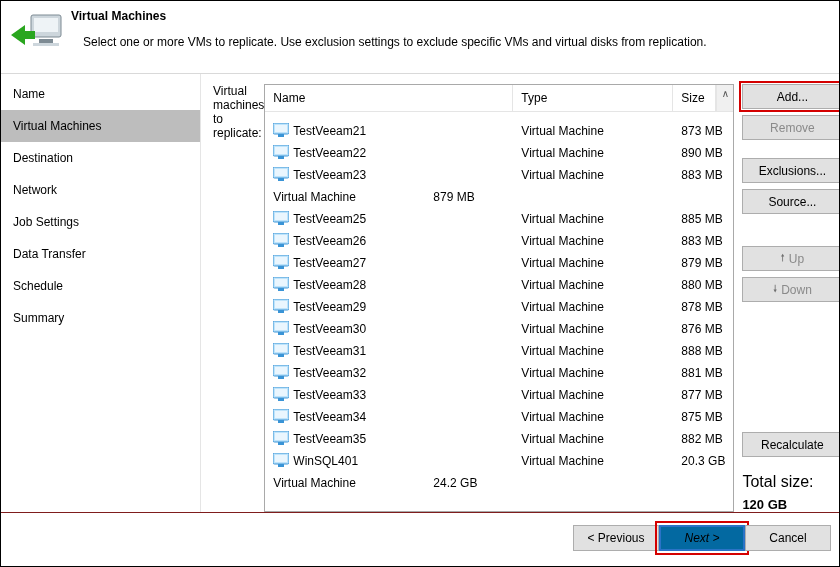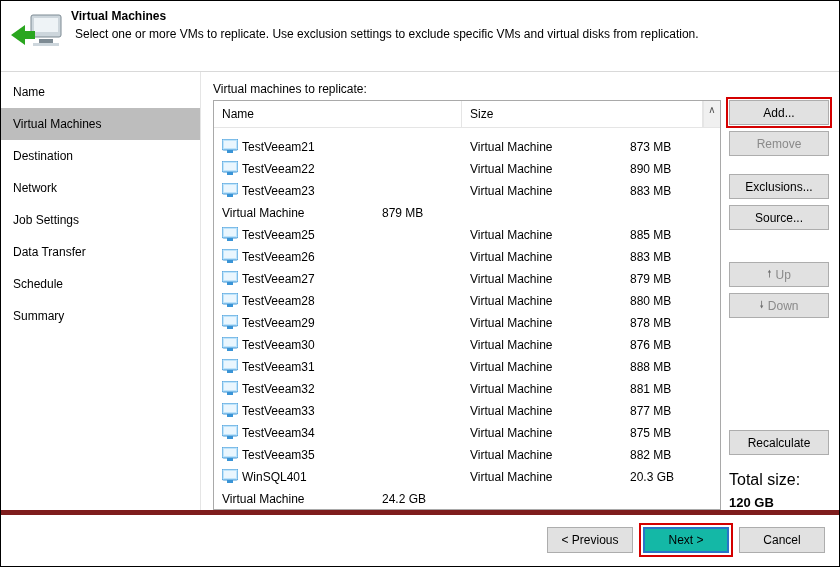--- a/index.html
+++ b/index.html
@@ -30,21 +30,21 @@
     margin-right: 8px;
     margin-top: 2px;
   }
   .hdr-text h1 {
     font-size: 12px;
     font-weight: 700;
     margin: 0 0 2px 0;
   }
   .hdr-text p {
     font-size: 12px;
-    margin: 4px;
+    margin: 12px;
   }
   .sep {
     border: 0;
     border-top: 1px solid #d9d9d9;
     margin: 12px 0 0 0;
   }
   
   .body {
     display: flex;
     height: 438px;
@@ -62,21 +62,20 @@
   }
   .nav-item.selected {
     background: #bdbdbd;
     color: #000;
     font-weight: 400;
   }
   .main {
     flex: 1;
     padding: 10px 10px 0 12px;
     display: flex;
-    flex-direction: column;
     min-width: 0;
   }
   .main-label {
     margin-bottom: 4px;
   }
   .table-wrap {
     display: flex;
     min-height: 0;
     flex: 1;
   }
@@ -156,31 +155,31 @@
     cursor: default;
   }
   .btn.highlight {
     outline: 2px solid #d40000;
     outline-offset: 1px;
   }
   .total-lbl { margin-top: auto; font-size: 16px; }
   .total-val { font-weight: 700; font-size: 13px; }
   
   .footer {
-    border-top: 5px solid #7f1d1d;
-    padding: 12px 14px;
+    border-top: 1px solid #7f1d1d;
+    padding: 12px 8px;
     display: flex;
     justify-content: flex-end;
-    gap: 10px;
   }
   .footer .btn { width: 86px; height: 26px; }
   .footer .btn.default {
     border: 1px solid #2a73c7;
-    background: #14b8a6;
+    background: #0369a1;
     box-shadow: inset 0 0 0 1px #2a73c7;
+    font-style: italic;
   }
   .footer .btn.default.highlight {
     outline: 2px solid #d40000;
     outline-offset: 2px;
   }
   .arrow { color:#6f6f6f; font-size:10px; }
 </style>
 </head>
 <body>
 
@@ -213,20 +212,21 @@
       <div class="nav-item">Schedule</div>
       <div class="nav-item">Summary</div>
     </div>
 
   <div class="main">
     <div class="main-label">Virtual machines to replicate:</div>
     <div class="table-wrap">
       <div class="table-scroll">
         <div class="thead">
           <div class="th col-name">Name</div>
+          <div class="th col-type">Type</div>
           <div class="th col-size">Size</div>
           <div class="scroll-col">
             <div class="scroll-up">∧</div>
           </div>
         </div>
         <div class="tbody" id="tbody">
             <div class="tr">
               <div class="td col-name">
                 <span><svg class="vm-icon" viewBox="0 0 16 14">
                     <rect x="0" y="0" width="16" height="11" rx="1.5" fill="#bfe4fb" stroke="#3a94d6" stroke-width="1"></rect>

